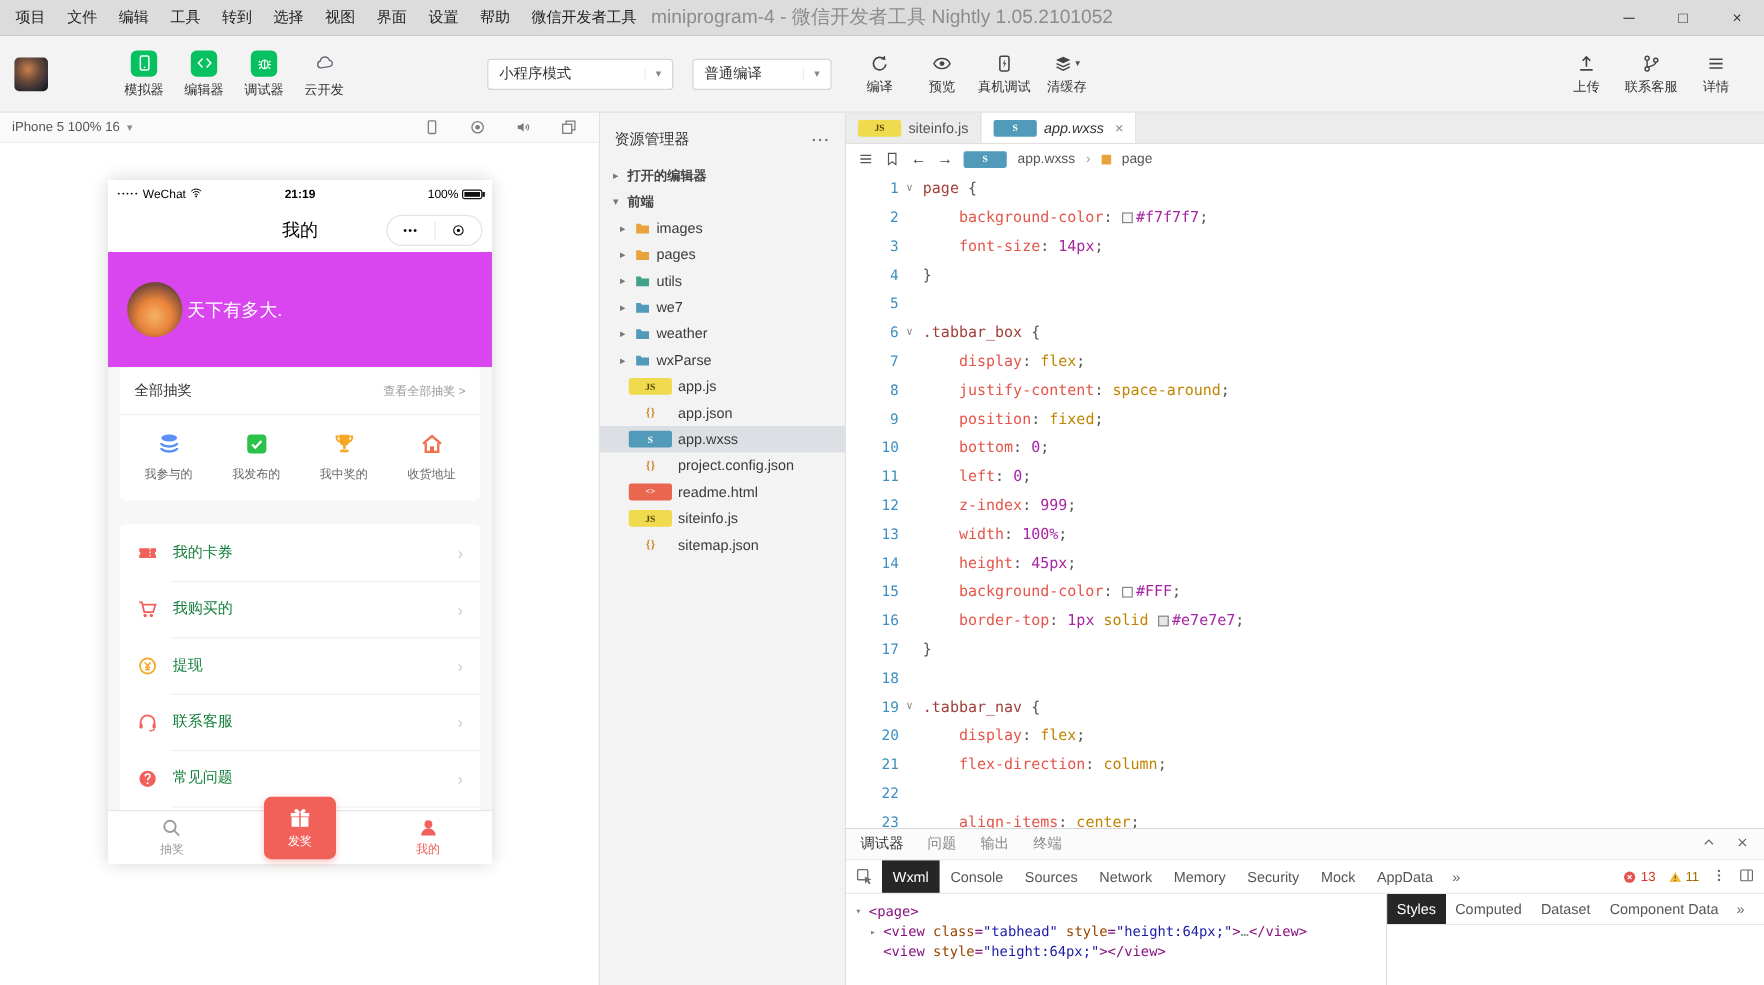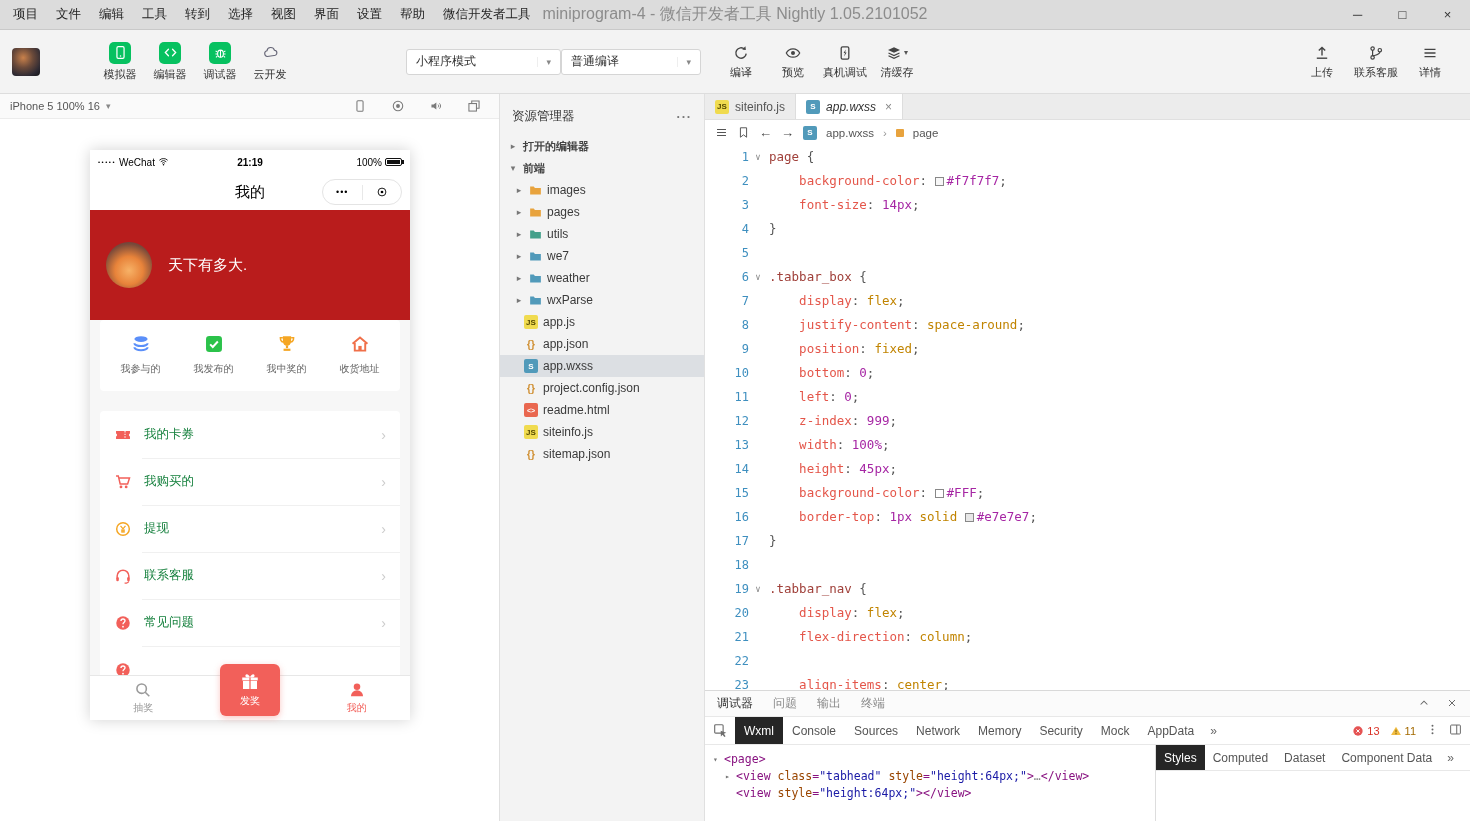--- a/index.html
+++ b/index.html
@@ -17,21 +17,21 @@
 .win-btn{width:45px;display:flex;align-items:center;justify-content:center;font-size:13px;color:#333}
 
 #toolbar{height:64px;background:#f3f3f3;border-bottom:1px solid #ddd;display:flex;align-items:center;padding:0 12px;flex-shrink:0}
 #avatar{width:28px;height:28px;border-radius:4px;flex-shrink:0;background:radial-gradient(circle at 40% 35%,#c9814b 0%,#6b4a3a 40%,#2e2a33 75%,#141416 100%)}
 #main-buttons{display:flex;margin-left:56px;gap:2px}
 .tbtn{display:flex;flex-direction:column;align-items:center;justify-content:center;gap:3px;font-size:11px;color:#333;min-width:48px;padding:0 2px;cursor:default}
 .appicon{width:22px;height:22px;border-radius:5px;background:#07c160;color:#fff;display:flex;align-items:center;justify-content:center}
 .appicon.gray{background:transparent;color:#667}
 .dropdown{height:26px;background:#fff;border:1px solid #d5d5d5;border-radius:3px;display:flex;align-items:center;padding:0 9px;font-size:12px;color:#333}
 #mode-dropdown{margin-left:112px;width:155px}
-#compile-dropdown{width:140px}
+#compile-dropdown{margin-left:16px;width:116px}
 .dd-caret{margin-left:auto;color:#888;font-size:9px;padding-left:8px;border-left:1px solid #eee}
 #action-buttons{display:flex;margin-left:16px;gap:4px}
 .tbtn .ticon{height:18px;display:flex;align-items:center;color:#444;gap:2px}
 .mini-caret{font-size:8px;color:#555}
 .flex-spacer{flex:1}
 #right-buttons{display:flex;gap:6px;margin-right:4px}
 
 #content{flex:1;display:flex;min-height:0}
 
 #simulator-panel{width:500px;background:#fff;border-right:1px solid #e0e0e0;position:relative;flex-shrink:0}
@@ -46,21 +46,21 @@
 .sb-time{font-weight:bold}
 .sb-right{flex:1;display:flex;align-items:center;justify-content:flex-end;gap:3px}
 .battery{width:17px;height:8px;border:1px solid #111;border-radius:2px;position:relative}
 .battery::after{content:'';position:absolute;right:-3px;top:1px;width:2px;height:4px;background:#111}
 .battery-fill{position:absolute;inset:1px;background:#111}
 #nav-bar{height:36px;position:relative;display:flex;align-items:center;justify-content:center;font-size:15px;color:#000;flex-shrink:0}
 #capsule{position:absolute;right:8px;top:5px;width:80px;height:26px;border:1px solid #e4e4e4;border-radius:13px;display:flex;align-items:center;background:#fff}
 .cap-dots{flex:1;text-align:center;font-size:9px;letter-spacing:1px;color:#000}
 .cap-div{width:1px;height:15px;background:#e8e8e8}
 #cap-target{flex:1;display:flex;justify-content:center;color:#000}
-#phone-header{height:110px;background:#b91c1c;display:flex;align-items:center;padding:0 16px;gap:16px;flex-shrink:0}
+#phone-header{height:96px;background:#d946ef;display:flex;align-items:center;padding:0 16px;gap:4px;flex-shrink:0}
 #phone-avatar{width:46px;height:46px;border-radius:50%;background:radial-gradient(circle at 50% 62%,#f7b267 0%,#e8833a 38%,#7a4a3a 72%,#463440 100%)}
 #greeting{color:#fff;font-size:15px}
 #phone-body{flex:1;background:#f7f7f7;overflow:hidden}
 .lottery-card{margin:0 10px;background:#fff;border-radius:4px}
 .lottery-head{display:flex;justify-content:space-between;align-items:center;padding:11px 12px;border-bottom:1px solid #f0f0f0;font-size:12px;color:#333}
 .lottery-link{font-size:10px;color:#999}
 #quick-row{display:flex;padding:13px 4px 15px}
 .qa{flex:1;display:flex;flex-direction:column;align-items:center;gap:7px;font-size:10px;color:#666}
 #menu-card{margin:20px 10px 0;background:#fff;border-radius:4px}
 .menu-row{height:47px;display:flex;align-items:center;padding:0 14px;gap:12px;position:relative}
@@ -74,21 +74,21 @@
 
 #explorer-panel{width:205px;background:#f3f3f3;border-right:1px solid #e0e0e0;flex-shrink:0;font-size:12px;color:#3a3a3a}
 .exp-header{padding:14px 12px 10px;display:flex;justify-content:space-between;align-items:center;color:#333;font-size:12.5px}
 #exp-more{color:#777;letter-spacing:1px;font-weight:bold}
 .exp-section{height:22px;display:flex;align-items:center;gap:5px;padding:0 8px;font-size:11px;font-weight:bold;color:#444}
 .tw{width:10px;color:#777;font-size:9px;text-align:center;flex-shrink:0}
 .tree-row{height:22px;display:flex;align-items:center;gap:5px;padding-left:14px}
 .tree-row.file{padding-left:24px}
 .tree-row.selected{background:#dcdfe3}
 .tname{white-space:nowrap}
-.badge{width:14px;height:14px;border-radius:2px;font-size:8px;font-weight:bold;display:inline-flex;align-items:center;justify-content:center;flex-shrink:0;font-family:Liberation Sans, sans-serif}
+.badge{width:36px;height:14px;border-radius:2px;font-size:8px;font-weight:bold;display:inline-flex;align-items:center;justify-content:center;flex-shrink:0;font-family:Liberation Serif, serif}
 .badge.js{background:#f0db4f;color:#554a00}
 .badge.wxss{background:#519aba;color:#fff}
 .badge.html{background:#e9674f;color:#fff;font-size:7px}
 .badge.json{background:transparent;color:#cf8d2e;font-size:10px}
 
 #editor-col{flex:1;display:flex;flex-direction:column;min-width:0;background:#fff}
 #editor-tabs{height:26px;background:#ececec;border-bottom:1px solid #e0e0e0;display:flex;flex-shrink:0}
 .etab{display:flex;align-items:center;gap:6px;padding:0 10px;font-size:12px;color:#555;border-right:1px solid #ddd;background:#ececec}
 .etab.active{background:#fff;color:#333}
 .etab-label.italic{font-style:italic}
@@ -355,20 +355,24 @@
                 </svg>
               </span>
           </div>
         </div>
         <div id="phone-header">
           <div id="phone-avatar"></div>
           <div id="greeting">天下有多大.</div>
         </div>
         <div id="phone-body">
           <div class="lottery-card">
+            <div class="lottery-head">
+              <span>全部抽奖</span>
+              <span class="lottery-link">查看全部抽奖 &gt;</span>
+            </div>
             <div id="quick-row">
                 <div class="qa">
                   <span class="icon" style="color:#5b8ff9">
                     <svg viewBox="0 0 16 16" width="22" height="22">
                       <ellipse cx="8" cy="4.4" rx="4.8" ry="2.1" fill="currentColor"></ellipse>
                       <path d="M3.2 7.4c0 1.15 2.15 2.1 4.8 2.1s4.8-.95 4.8-2.1M3.2 10.4c0 1.15 2.15 2.1 4.8 2.1s4.8-.95 4.8-2.1" stroke="currentColor" fill="none" stroke-width="1.5"></path>
                     </svg>
                   </span>
                   <span>我参与的</span>
                 </div>

